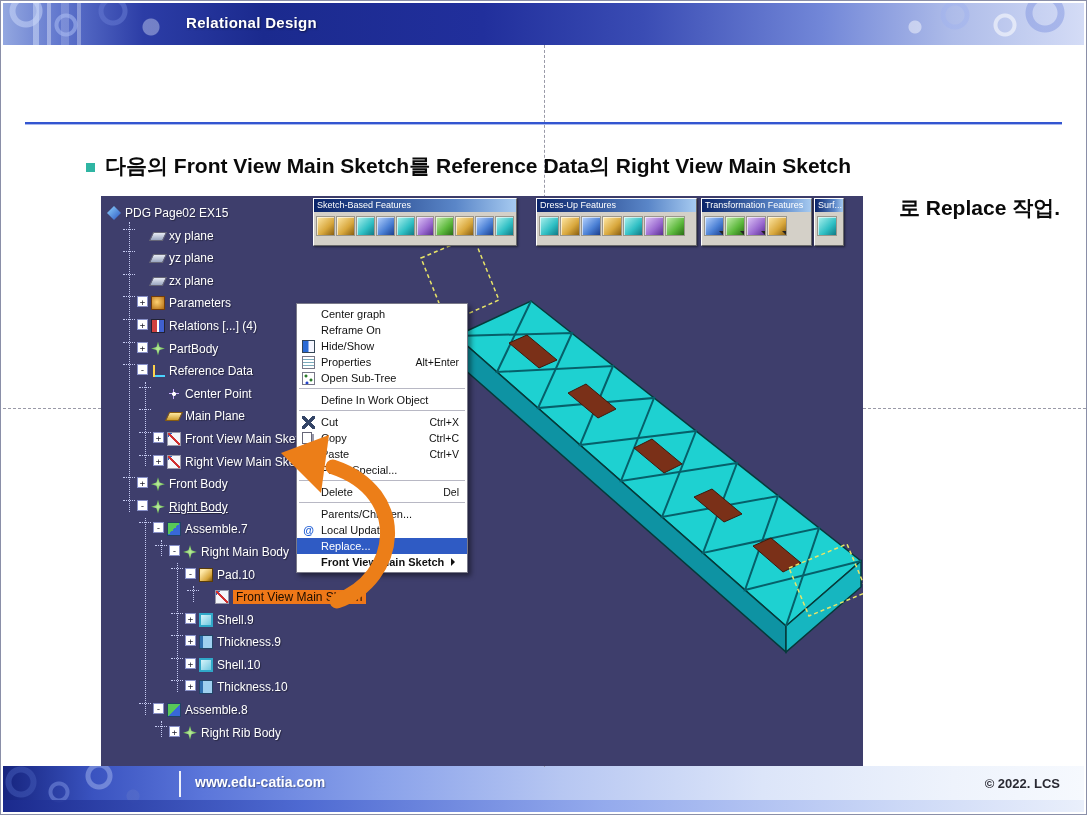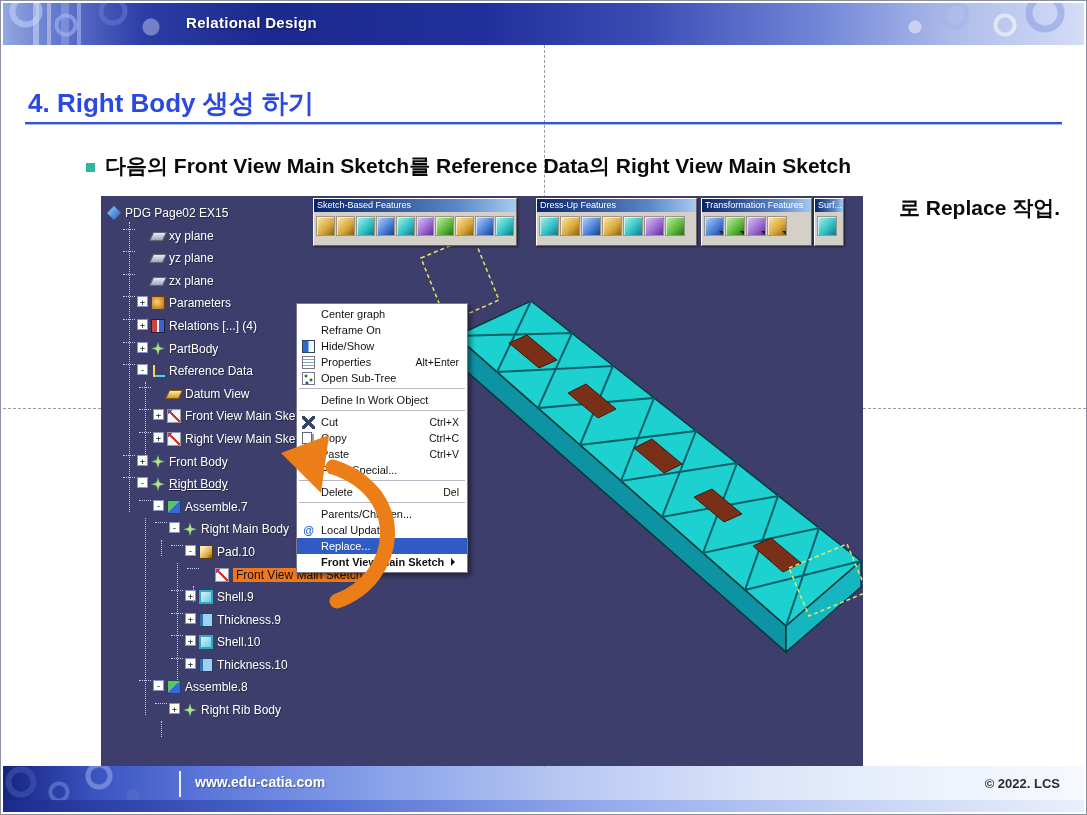--- a/index.html
+++ b/index.html
@@ -152,21 +152,20 @@
 <div class="slide">
 
   <div class="hdr">
     <div class="hdr-deco"></div>
     <div class="hdr-title">Relational Design</div>
   </div>
 
   <div class="guide-v"></div>
   <div class="guide-h"></div>
 
-  <div class="title">4. Right Body 생성 하기</div>
   <div class="trule"></div>
   <div class="b-square"></div>
   <div class="b-line1">다음의 Front View Main Sketch를 Reference Data의 Right View Main Sketch</div>
   <div class="b-line2">로 Replace 작업.</div>
 
   <div class="shot">
 
     <svg class="model" viewBox="0 0 762 570">
       <polygon points="430,105 760,365 685,430 355,140" fill="#1ED1D1" stroke="#063a3a" stroke-width="1.5"></polygon>
       <polygon points="355,140 685,430 685,456 355,166" fill="#0E93A3" stroke="#063a3a" stroke-width="1.5"></polygon>
@@ -268,22 +267,27 @@
           <span class="ticon i-body"></span>
           <span class="tlabel">PartBody</span>
         </div>
       <div class="trow lvl1">
           <span class="handle">-</span>
           <span class="ticon i-reference-data"></span>
           <span class="tlabel">Reference Data</span>
         </div>
       <div class="trow lvl2">
           <span class="handle"></span>
+          <span class="ticon i-point"></span>
+          <span class="tlabel">Center Point</span>
+        </div>
+      <div class="trow lvl2">
+          <span class="handle"></span>
           <span class="ticon i-datum-plane"></span>
-          <span class="tlabel">Datum View</span>
+          <span class="tlabel">Main Plane</span>
         </div>
       <div class="trow lvl2">
           <span class="handle">+</span>
           <span class="ticon i-sketch"></span>
           <span class="tlabel">Front View Main Sketch</span>
         </div>
       <div class="trow lvl2">
           <span class="handle">+</span>
           <span class="ticon i-sketch"></span>
           <span class="tlabel">Right View Main Sketch</span>

